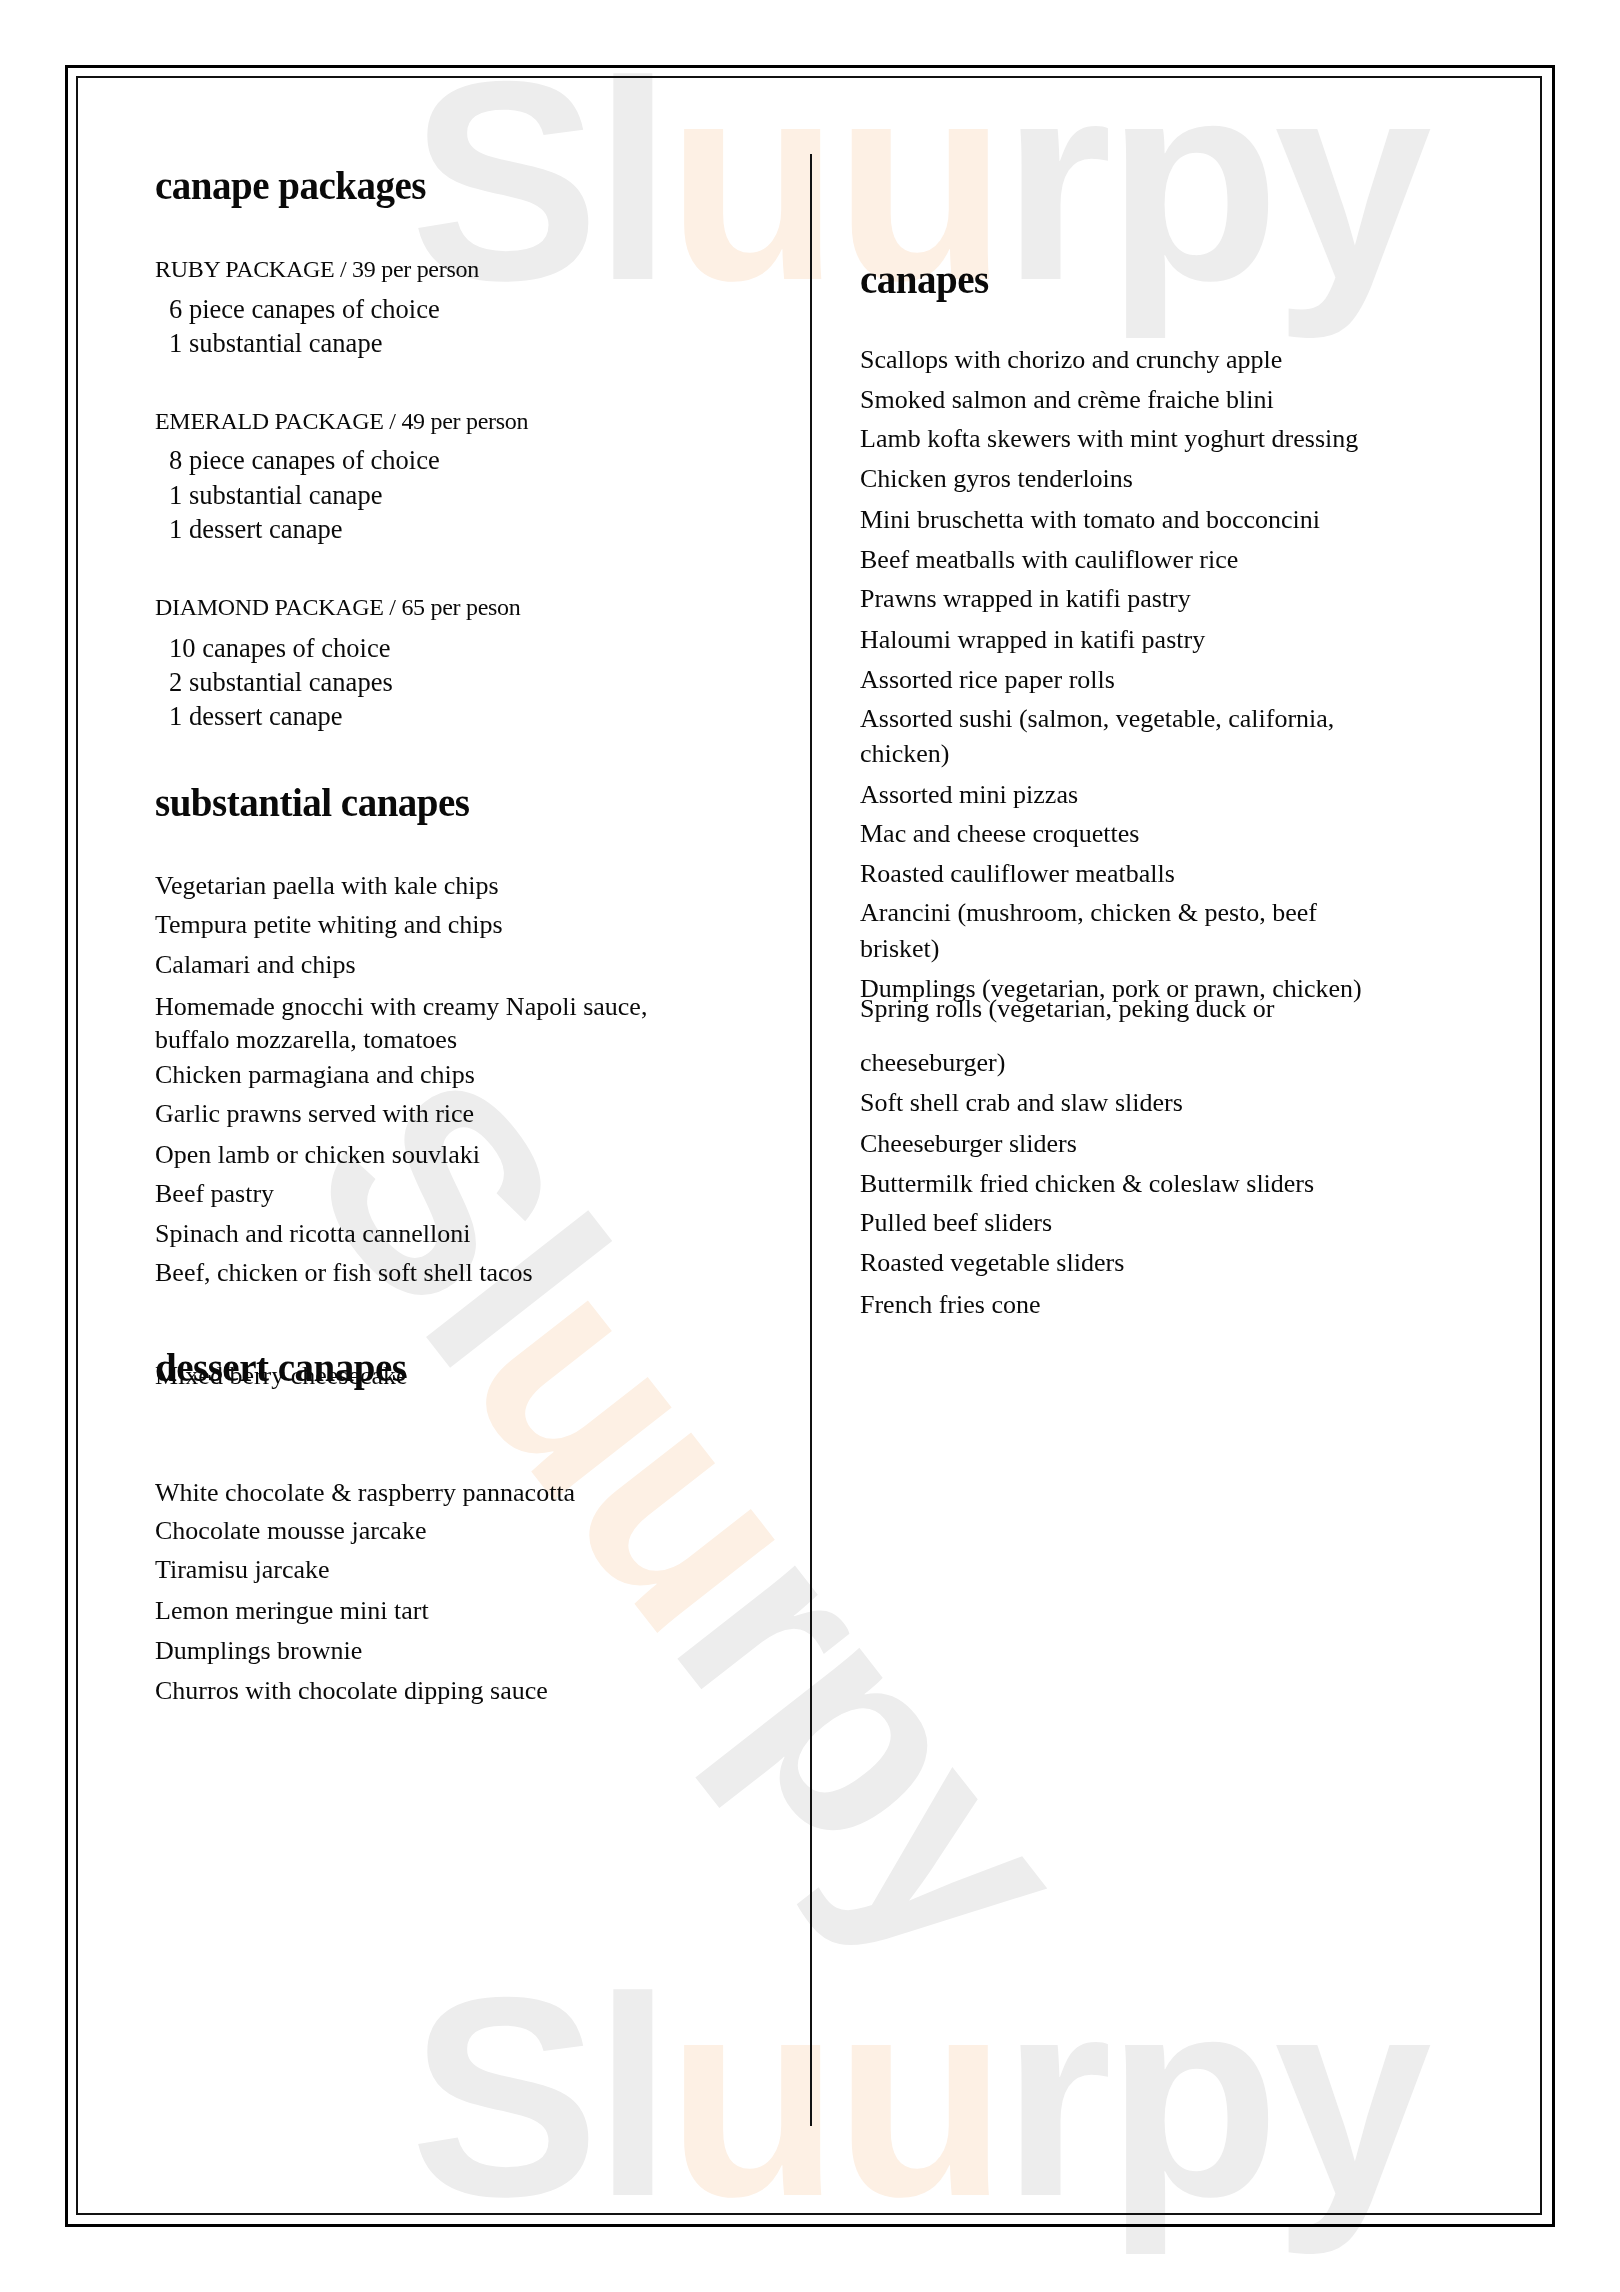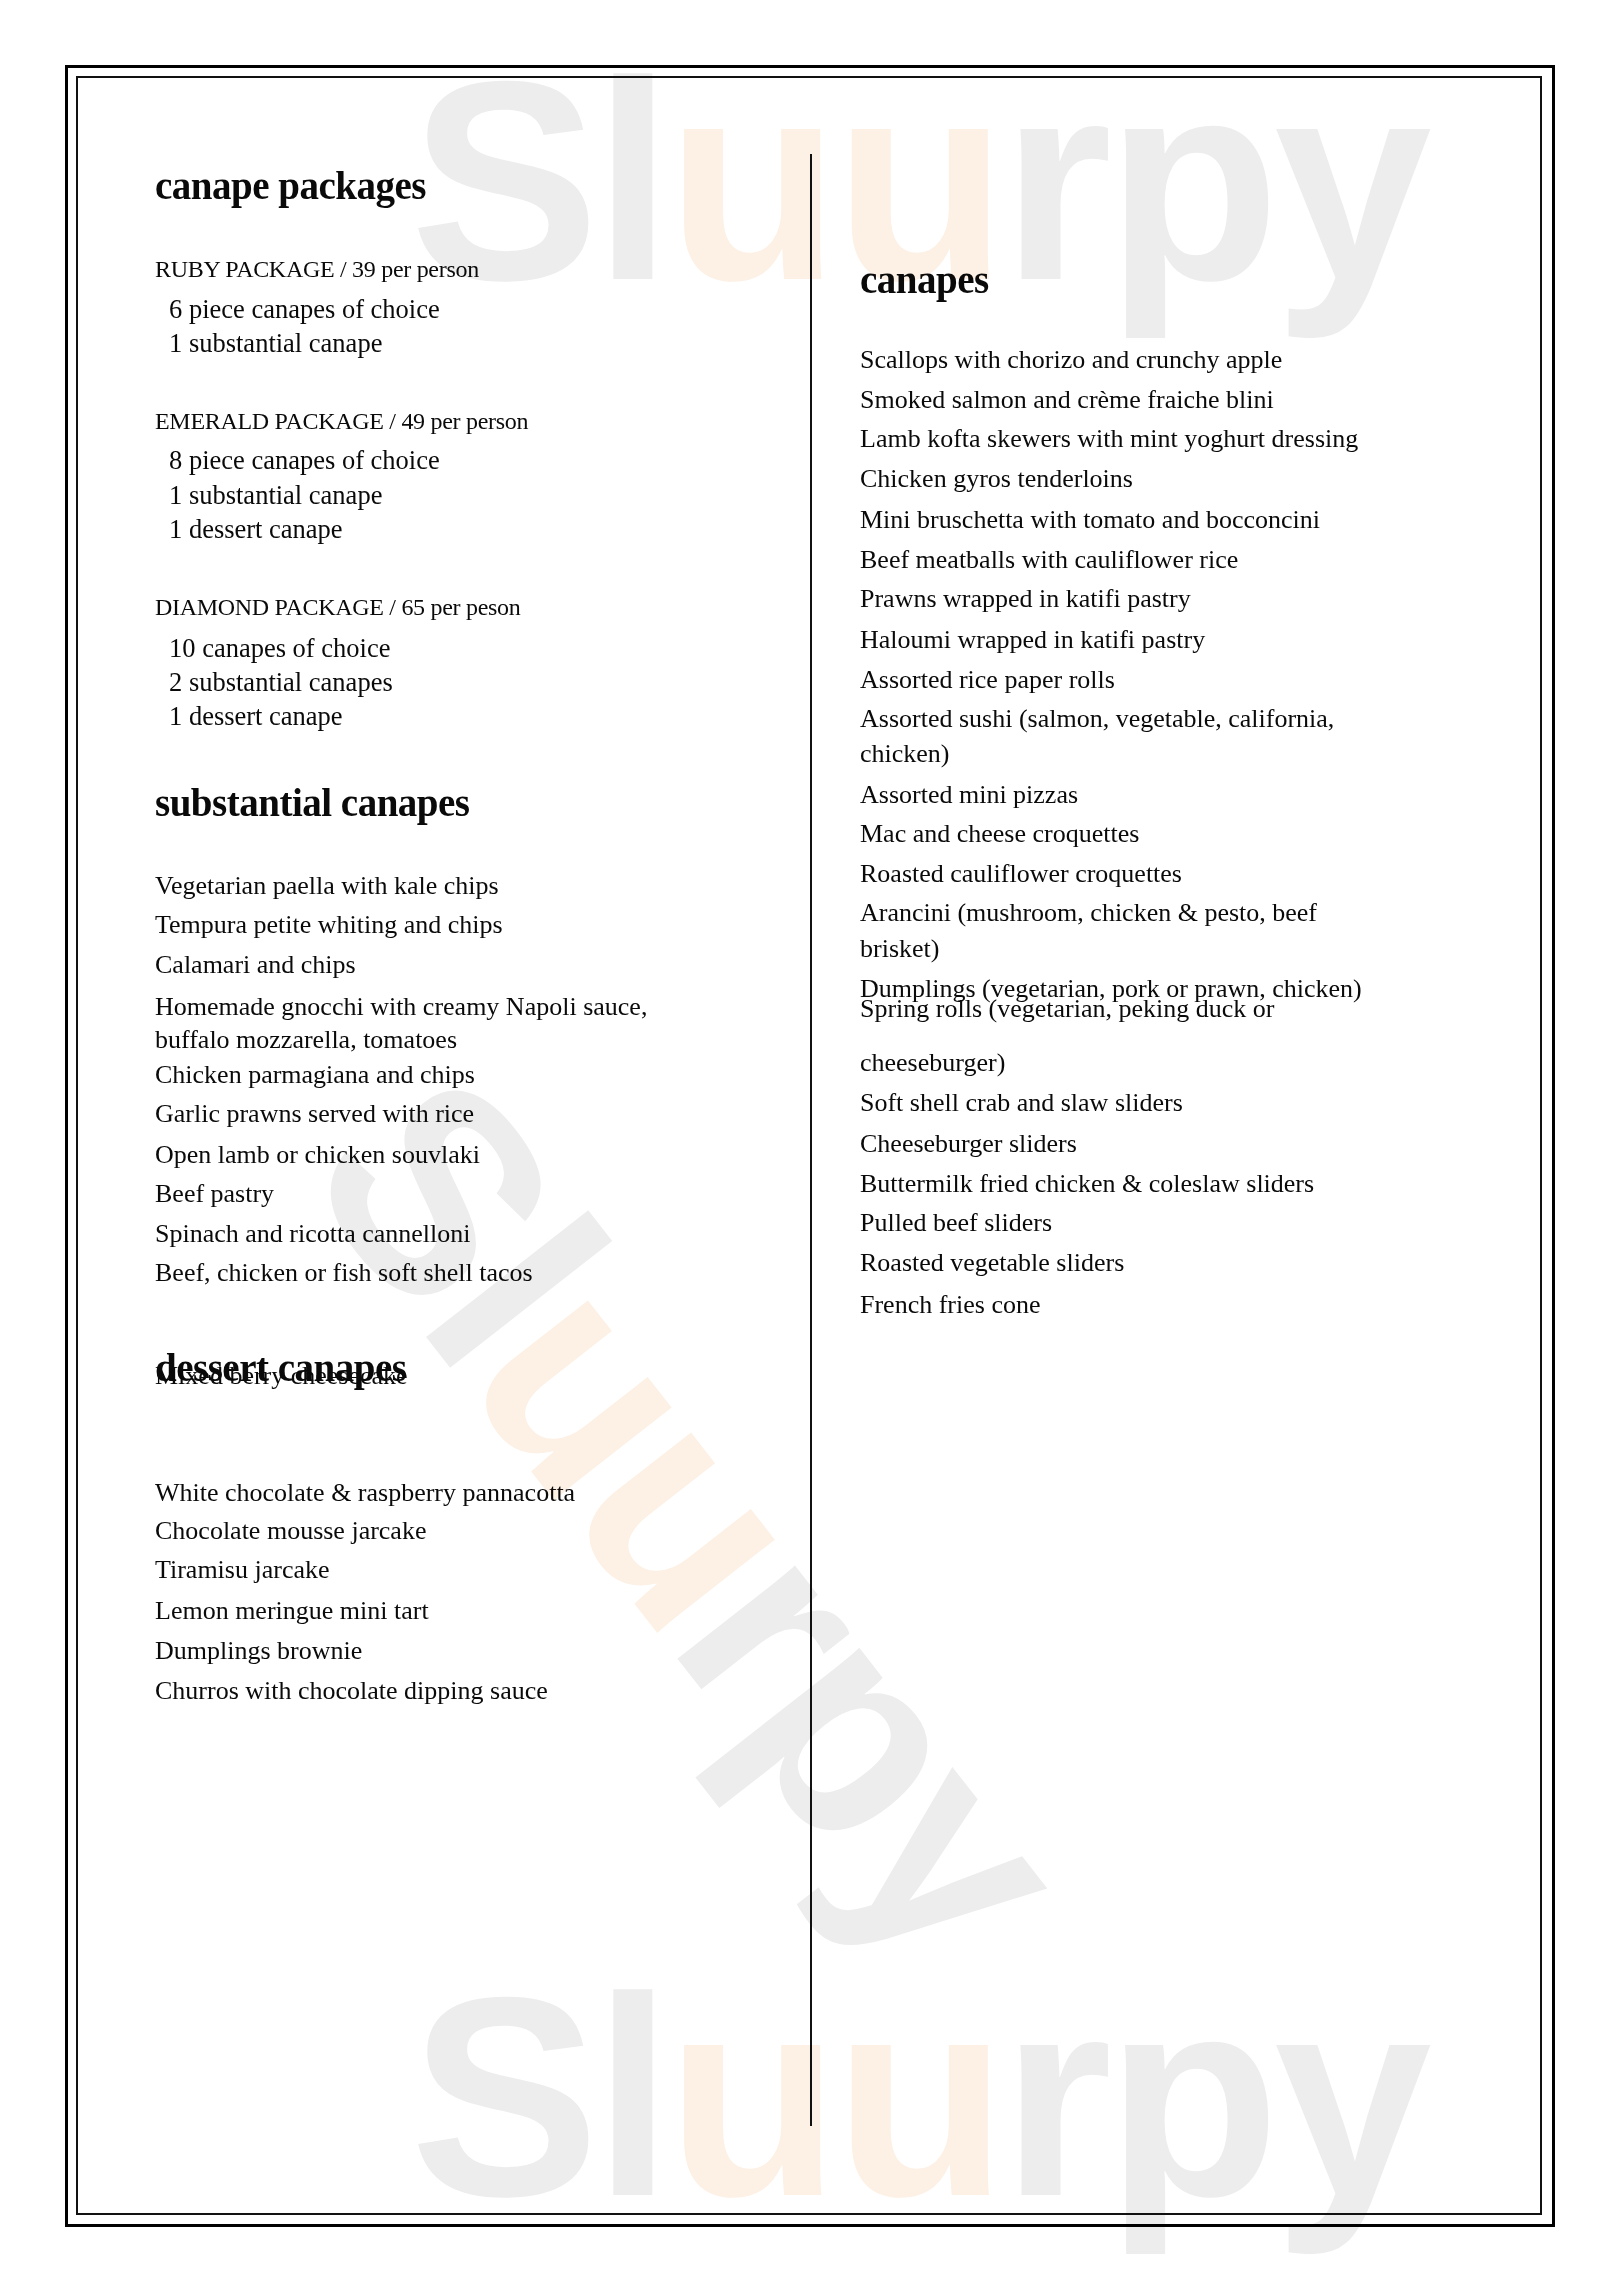--- a/index.html
+++ b/index.html
@@ -110,21 +110,21 @@
     <div class="line item R" style="top:479px">Chicken gyros tenderloins</div>
     <div class="line item R" style="top:520px">Mini bruschetta with tomato and bocconcini</div>
     <div class="line item R" style="top:560px">Beef meatballs with cauliflower rice</div>
     <div class="line item R" style="top:599px">Prawns wrapped in katifi pastry</div>
     <div class="line item R" style="top:640px">Haloumi wrapped in katifi pastry</div>
     <div class="line item R" style="top:680px">Assorted rice paper rolls</div>
     <div class="line item R" style="top:719px">Assorted sushi (salmon, vegetable, california,</div>
     <div class="line item R" style="top:754px">chicken)</div>
     <div class="line item R" style="top:795px">Assorted mini pizzas</div>
     <div class="line item R" style="top:834px">Mac and cheese croquettes</div>
-    <div class="line item R" style="top:874px">Roasted cauliflower croquettes</div>
+    <div class="line item R" style="top:874px">Roasted cauliflower meatballs</div>
     <div class="line item R" style="top:913px">Arancini (mushroom, chicken &amp; pesto, beef</div>
     <div class="line item R" style="top:949px">brisket)</div>
     <div class="line item R" style="top:989px">Dumplings (vegetarian, pork or prawn, chicken)</div>
     <div class="line item R" style="top:1009px">Spring rolls (vegetarian, peking duck or</div>
     <div class="line item R" style="top:1063px">cheeseburger)</div>
     <div class="line item R" style="top:1103px">Soft shell crab and slaw sliders</div>
     <div class="line item R" style="top:1144px">Cheeseburger sliders</div>
     <div class="line item R" style="top:1184px">Buttermilk fried chicken &amp; coleslaw sliders</div>
     <div class="line item R" style="top:1223px">Pulled beef sliders</div>
     <div class="line item R" style="top:1263px">Roasted vegetable sliders</div>

